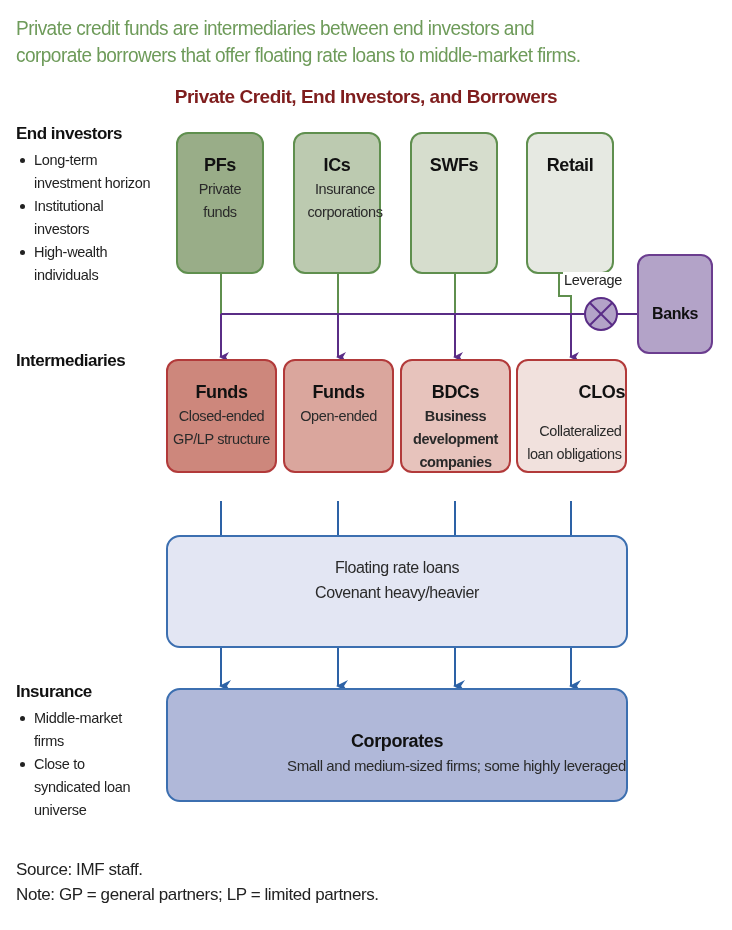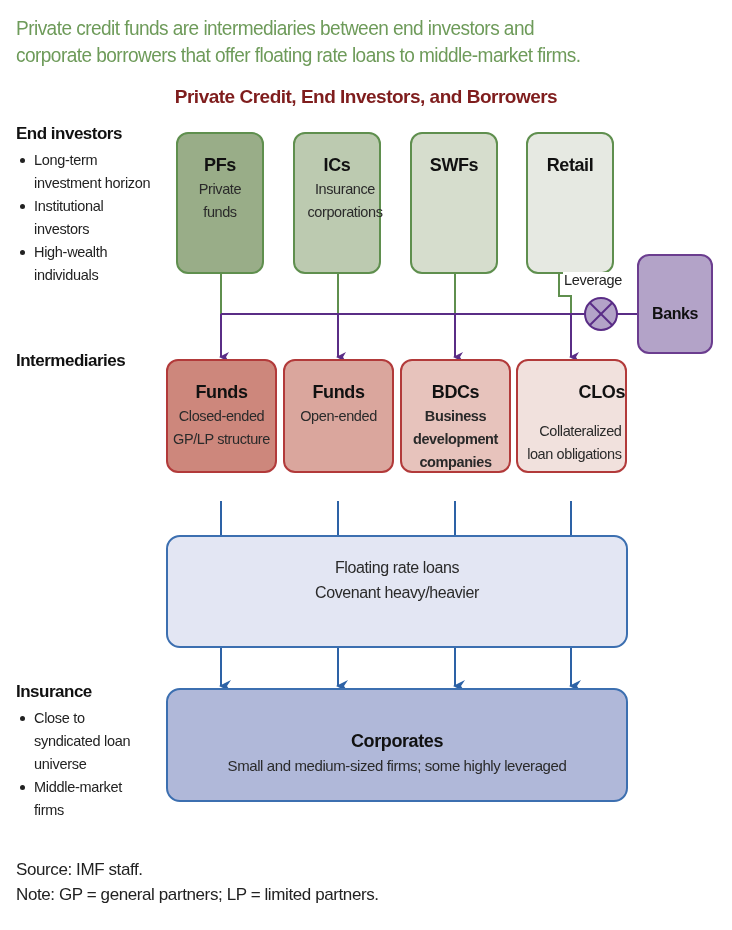--- a/index.html
+++ b/index.html
@@ -22,21 +22,21 @@
   .box .bt { font-size:18px; font-weight:bold; letter-spacing:-0.4px; margin-top:20px; color:#111; line-height:22px; }
   .box .bs { font-size:14.5px; line-height:23px; letter-spacing:-0.4px; color:#2a2a2a; margin-top:2px; }
   .inv { top:132px; width:88px; height:142px; border-color:#5f8f4e;margin-left:10px; }
   .int { top:359px; width:111px; height:114px; border-color:#b23a3a; }
   .banks { left:637px; top:254px; width:76px; height:100px; border-color:#6b3d8f; background:#b3a3c8; }
   .banks .bt { margin-top:47px; font-size:16px; }
   .loans { left:166px; top:535px; width:462px; height:113px; border-color:#3c6fb0; background:#e3e6f3; border-radius:14px; }
   .loans .bs { font-size:16px; line-height:25px; margin-top:18px; }
   .corp { left:166px; top:688px; width:462px; height:114px; border-color:#3c6fb0; background:#b0b8d9; border-radius:14px; }
   .corp .bt { margin-top:40px; }
-  .corp .bs { font-size:15px; }
+  .corp .bs { font-size:15px;text-align:right; }
   .lev { left:563px; top:272px; font-size:14.5px; letter-spacing:-0.3px; color:#222; background:#fff; padding:0 1px; }
   .foot { left:16px; font-size:17px; letter-spacing:-0.4px; color:#222; }
   svg.conn { position:absolute; left:0; top:0; width:732px; height:930px; pointer-events:none; }
 </style>
 </head>
 <body>
 
 <div class="abs subtitle">
   <div>Private credit funds are intermediaries between end investors and</div>
   <div>corporate borrowers that offer floating rate loans to middle-market firms.</div>
@@ -50,22 +50,22 @@
   <li>Institutional investors</li>
   <li>High-wealth individuals</li>
 </ul>
 
 <div class="abs sec-head" style="top:351px">Intermediaries</div>
 <ul class="abs bullets" style="top:393px">
 </ul>
 
 <div class="abs sec-head" style="top:682px">Insurance</div>
 <ul class="abs bullets" style="top:707px">
+  <li>Middle-market firms</li>
   <li>Close to syndicated loan universe</li>
-  <li>Middle-market firms</li>
 </ul>
 
 <svg class="conn" viewBox="0 0 732 930">
   <defs>
     <marker id="arrP" markerWidth="10" markerHeight="10" refX="5" refY="8" orient="auto" markerUnits="userSpaceOnUse">
       <path d="M0,0 L5,3 L10,0 L5,10 Z" fill="#5a2d86"></path>
     </marker>
     <marker id="arrB" markerWidth="12" markerHeight="12" refX="6" refY="10" orient="auto" markerUnits="userSpaceOnUse">
       <path d="M0,0 L6,4 L12,0 L6,12 Z" fill="#2d62a6"></path>
     </marker>

